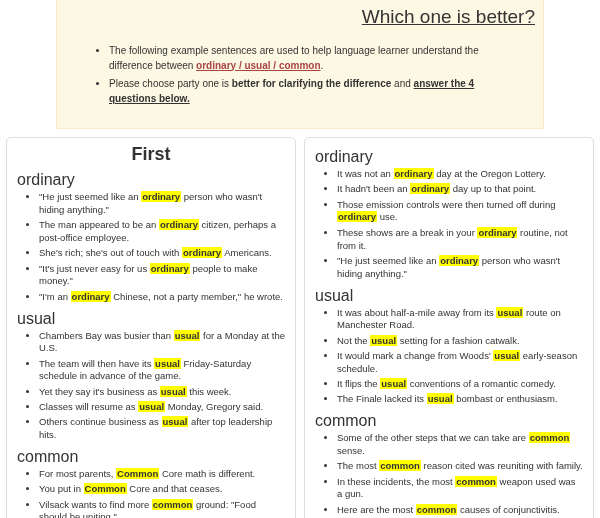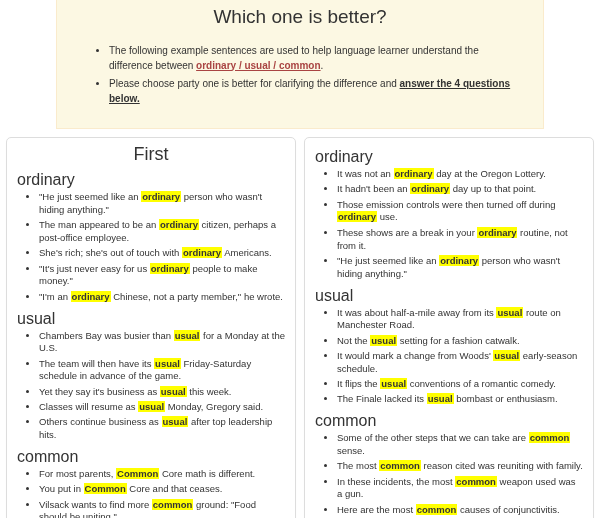--- a/index.html
+++ b/index.html
@@ -14,25 +14,26 @@
     padding: 0 6px 0 6px;
   }
   .intro-box {
     background: #fcf8e3;
     border: 1px solid #faebcc;
     border-top: none;
     margin: 0 50px 8px 50px;
     padding: 4px 8px 6px 8px;
   }
   .intro-title {
-    text-align: center;
+    text-align: right;
     font-size: 19px;
     font-weight: 400;
     color: #333;
     margin: 2px 0 4px 0;
+    text-decoration: underline;
   }
   .intro-list {
     margin: 16px;
     padding: 0 0 0 28px;
     list-style: disc;
     font-size: 10px;
     line-height: 1.45;
   }
   .intro-list li {
     margin-bottom: 4px;
@@ -53,21 +54,21 @@
   .card {
     flex: 1;
     border: 1px solid #ddd;
     border-radius: 5px;
     padding: 4px 10px 8px 10px;
     box-shadow: 0 1px 1px rgba(0,0,0,0.04);
   }
   .card-title {
     text-align: center;
     font-size: 18px;
-    font-weight: 400;
+    font-weight: 700;
     margin: 2px 0 2px 0;
   }
   .word-head {
     font-size: 16px;
     font-weight: 400;
     margin: 6px 0 2px 0;
   }
   .ex-list {
     margin: 2px 0 4px 0;
     padding-left: 22px;
@@ -76,21 +77,21 @@
     line-height: 1.35;
   }
   .ex-list li {
     margin-bottom: 2.5px;
   }
   .hl {
     background: #ffff00;
     font-weight: 700;
     padding: 0 1px;
   }
-  b { font-weight: 400; }
+  b { font-weight: 700; }
 </style>
 </head>
 <body>
 
 <div class="page">
 
   <div class="intro-box">
     <div class="intro-title">Which one is better?</div>
     <ul class="intro-list">
       <li>

